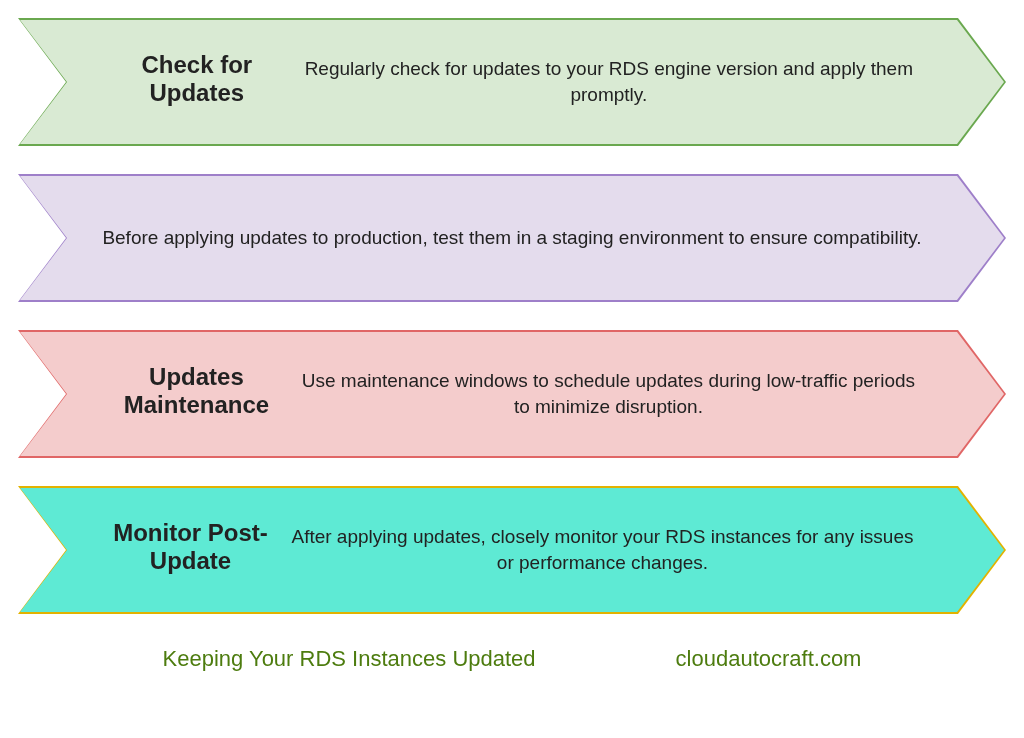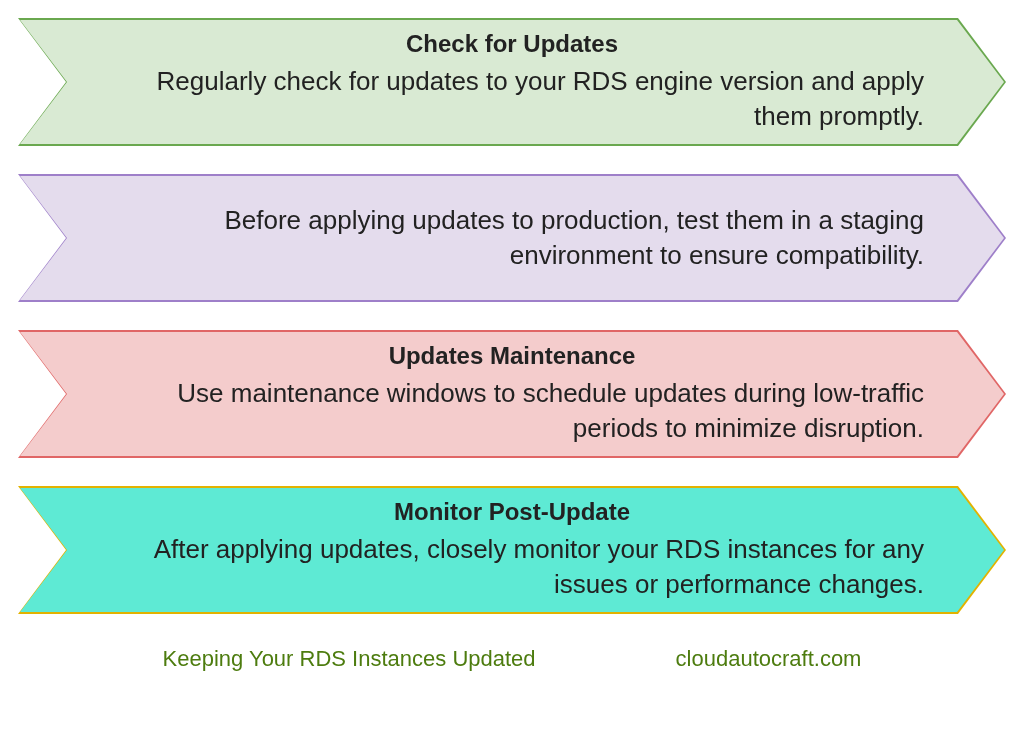--- a/index.html
+++ b/index.html
@@ -34,34 +34,34 @@
     inset: 2px;
     clip-path: polygon(
       0 0,
       calc(100% - 47px) 0,
       100% 50%,
       calc(100% - 47px) 100%,
       0 100%,
       47px 50%
     );
     display: flex;
-    flex-direction: column;
+    flex-direction: row;
     justify-content: center;
     align-items: center;
-    text-align: right;
+    text-align: center;
     padding: 28px 80px;
   }
   .title {
     font-size: 24px;
     font-weight: bold;
     color: #222;
     margin-bottom: 6px;
   }
   .desc {
-    font-size: 26px;
+    font-size: 19px;
     color: #222;
     line-height: 1.35;
   }
   .footer {
     display: flex;
     justify-content: center;
     gap: 140px;
     font-size: 22px;
     color: #4d7c0f;
     margin-top: 4px;

